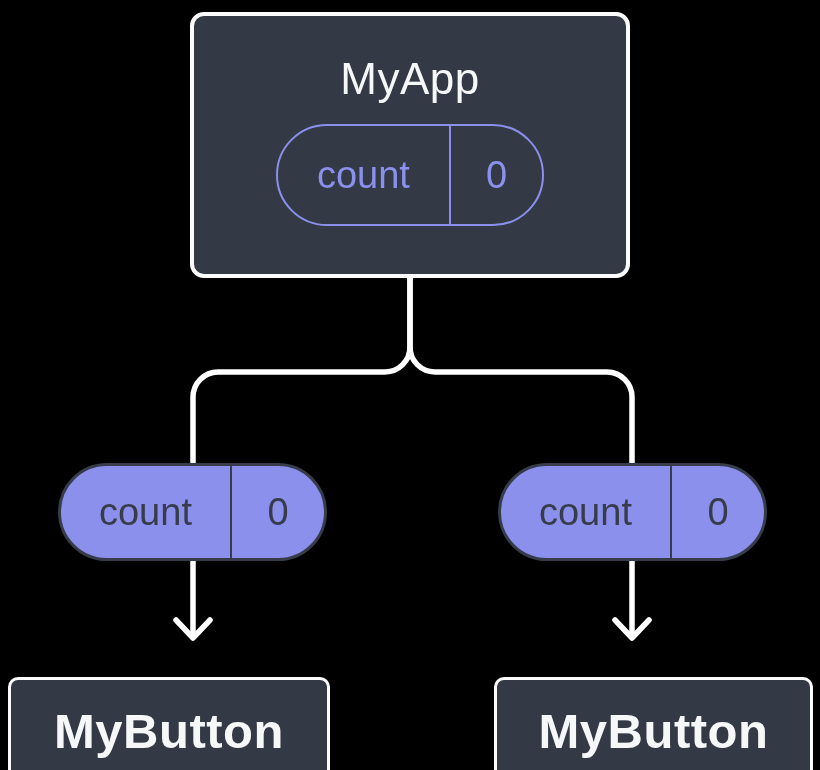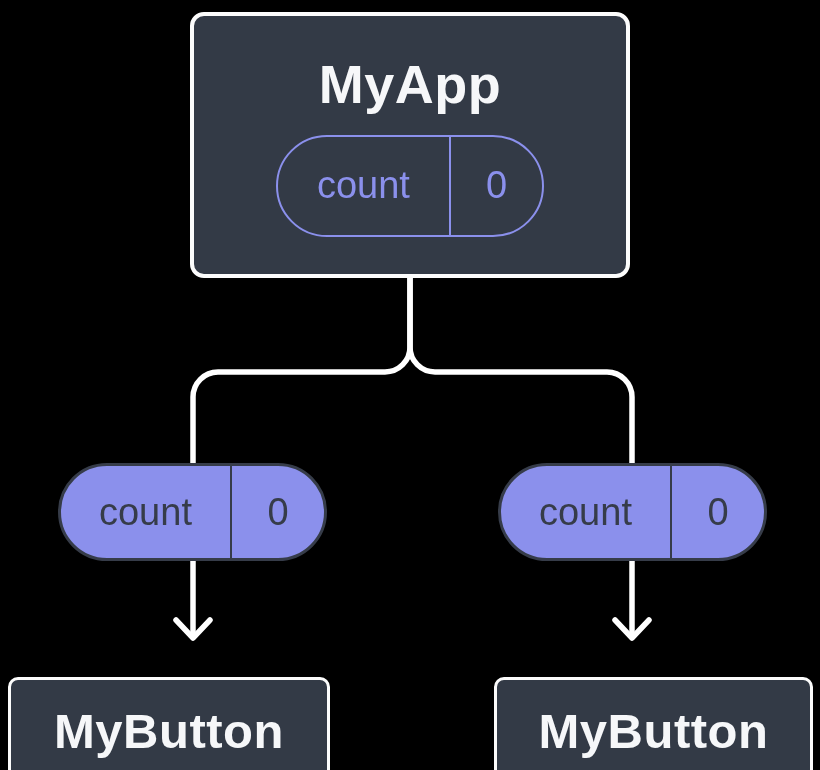--- a/index.html
+++ b/index.html
@@ -46,22 +46,22 @@
   .node-root {
     left: 190px; top: 12px;
     width: 440px; height: 266px;
     border-radius: 14px;
     display: flex;
     flex-direction: column;
     align-items: center;
     padding-top: 40px;
   }
   .node-title {
-    font-size: 54px;
-    font-weight: 700;
+    font-size: 44px;
+    font-weight: 400;
     line-height: 1.05;
     letter-spacing: 0.5px;
     color: var(--node-text);
   }
   .state-pill {
     margin-top: 22px;
     width: 268px; height: 102px;
     border: 2.5px solid var(--purple);
     border-radius: 51px;
     display: flex;

